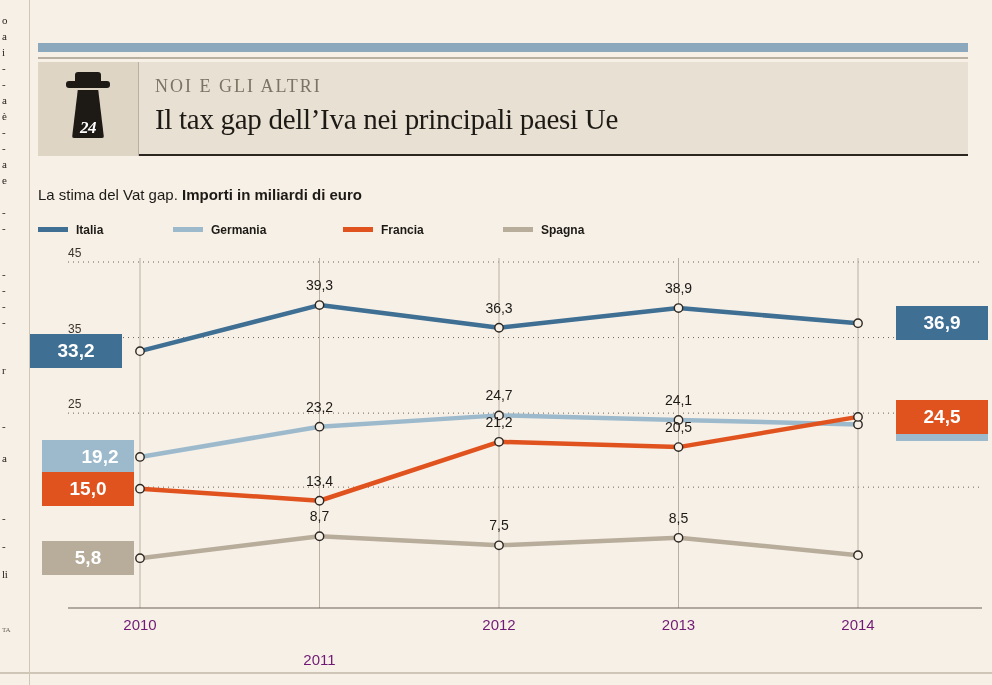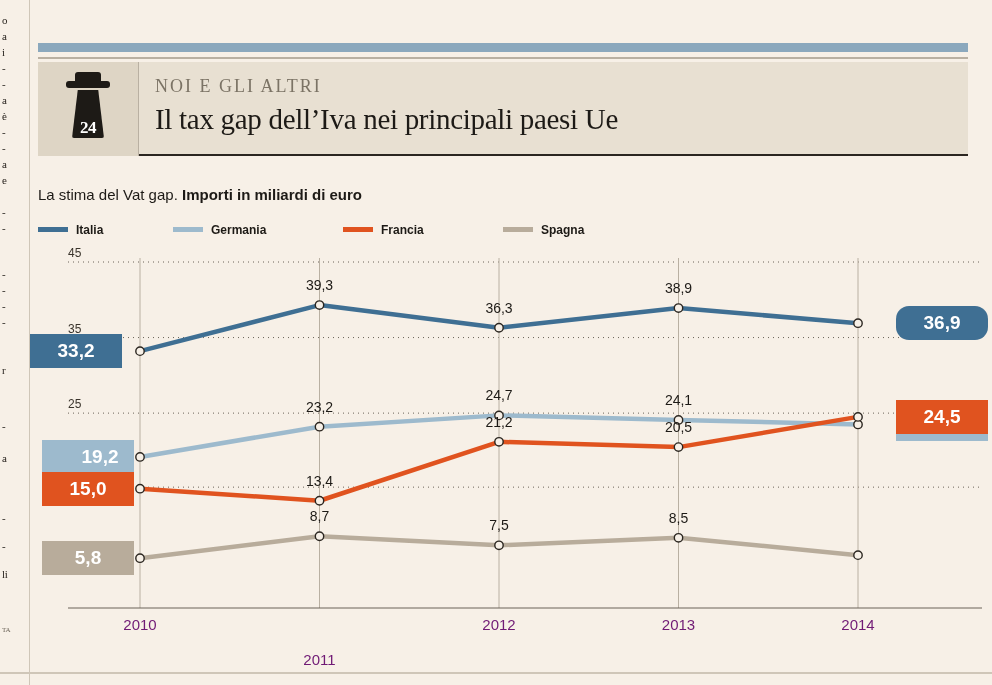--- a/index.html
+++ b/index.html
@@ -75,20 +75,21 @@
     box-sizing: border-box;
   }
   .logo-box {
     position: absolute;
     left: 8px;
     top: 62px;
     width: 100px;
     height: 94px;
     background: #ded5c5;
     border-right: 1px solid #b9b0a2;
+    font-style: italic;
   }
   .logo-lamp {
     position: absolute;
     left: 28px;
     top: 10px;
     width: 44px;
     height: 74px;
   }
   .lamp-top {
     position: absolute;
@@ -354,21 +355,21 @@
       <div class="pt-label" style="width: 60px; left: 618.5px; top: 169.111px;">20,5</div>
       <div class="pt-label" style="width: 60px; left: 259.5px; top: 258.267px;">8,7</div>
       <div class="pt-label" style="width: 60px; left: 439px; top: 267.333px;">7,5</div>
       <div class="pt-label" style="width: 60px; left: 618.5px; top: 259.778px;">8,5</div>
       <div class="xlabel" style="width: 80px; left: 70px; top: 366px;">2010</div>
       <div class="xlabel" style="width: 80px; left: 249.5px; top: 366px; margin-top: 35px;">2011</div>
       <div class="xlabel" style="width: 80px; left: 429px; top: 366px;">2012</div>
       <div class="xlabel" style="width: 80px; left: 608.5px; top: 366px;">2013</div>
       <div class="xlabel" style="width: 80px; left: 788px; top: 366px;">2014</div>
       <div class="endcap left" style="left: 0; width: 92px; height: 34px; top: 84.1556px; background: rgb(63, 111, 147);">33,2</div>
-      <div class="endcap right" style="left: 866px; width: 92px; height: 34px; top: 56.2px; background: rgb(63, 111, 147); border-radius: 13px;">36,9</div>
+      <div class="endcap right" style="left: 866px; width: 92px; height: 34px; top: 56.2px; background: rgb(63, 111, 147);">36,9</div>
       <div class="endcap left" style="left: 12px; width: 92px; height: 34px; top: 189.933px; background: rgb(157, 186, 205); padding-left: 24px;">19,2</div>
       <div class="endcap right" style="left: 866px; width: 92px; height: 34px; top: 157.444px; background: rgb(157, 186, 205);">23,5</div>
       <div class="endcap left" style="left: 12px; width: 92px; height: 34px; top: 221.667px; background: rgb(224, 83, 31);">15,0</div>
       <div class="endcap right" style="left: 866px; width: 92px; height: 34px; top: 149.889px; background: rgb(224, 83, 31);">24,5</div>
       <div class="endcap left" style="left: 12px; width: 92px; height: 34px; top: 291.178px; background: rgb(184, 172, 155);">5,8</div>
     </div>
 
   <div class="bottom-rule" style="left:-30px;"></div>
 </div>
 

